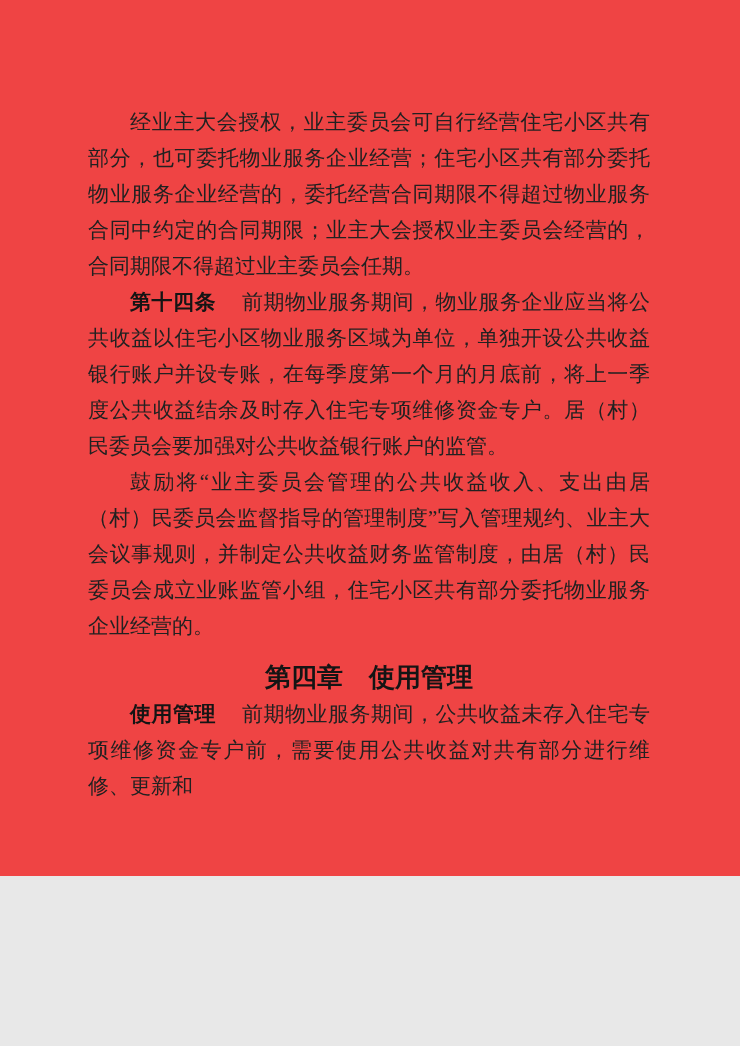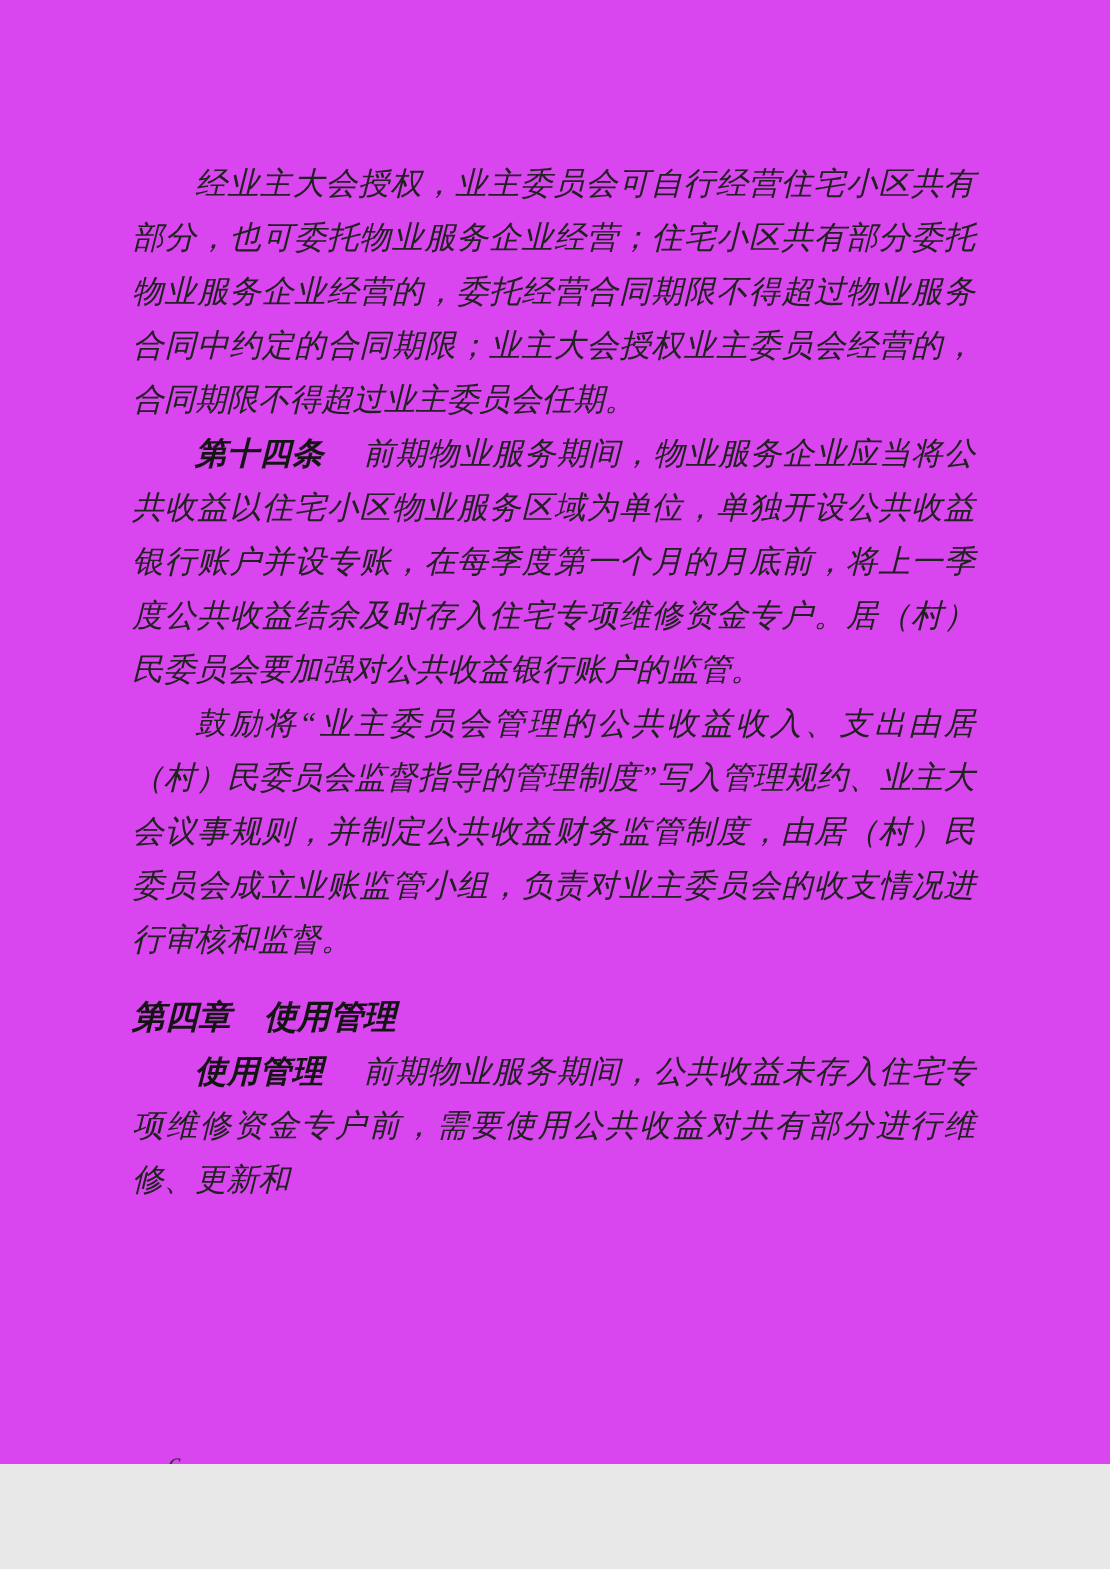--- a/index.html
+++ b/index.html
@@ -1,25 +1,24 @@
 <!DOCTYPE html>
 <html><head>
 <meta charset="utf-8">
 <style>
   * { box-sizing: border-box; }
   html, body { margin: 0; padding: 0; background: #e8e8e8; }
   .page {
     position: relative;
     width: 740px;
-    height: 976px;
+    height: 876px;
     margin: 0 auto;
-    background: #d946ef;
+    background: #ef4444;
     overflow: hidden;
     font-family: "Liberation Serif", "DejaVu Serif", serif;
-    font-style: italic;
   }
   .content {
     position: absolute;
     top: 104px;
     left: 88px;
     width: 562px;
     color: #212121;
     font-size: 21px;
     line-height: 36px;
     text-align: justify;
@@ -27,24 +26,24 @@
   .para {
     margin: 0;
     text-indent: 2em;
   }
   .article-label {
     font-weight: bold;
     color: #141414;
     margin-right: 26px;
   }
   .chapter-heading {
-    text-align: left;
+    text-align: center;
     text-indent: 0;
     font-weight: bold;
-    font-size: 22px;
+    font-size: 26px;
     color: #141414;
     margin: 16px 0 0 0;
   }
   .footer-page-number {
     position: absolute;
     left: 92px;
     top: 968px;
     font-size: 18px;
     letter-spacing: 3px;
     color: #333333;
@@ -71,21 +70,21 @@
 
 <div class="page">
 
   <div class="content">
 
     <p class="para">经业主大会授权，业主委员会可自行经营住宅小区共有部分，也可委托物业服务企业经营；住宅小区共有部分委托物业服务企业经营的，委托经营合同期限不得超过物业服务合同中约定的合同期限；业主大会授权业主委员会经营的，合同期限不得超过业主委员会任期。</p>
 
     <p class="para"><b class="article-label">第十四条</b><span>前期物业服务期间，物业服务企业应当将公共收益以住宅小区物业服务区域为单位，单独开设公共收益银行账户并设专账，在每季度第一个月的月底前，将上一季度公共收益结余及时存入住宅专项维修资金专户。居（村）民委员会要加强对公共收益银行账户的监管。</span></p>
 
 
-    <p class="para">鼓励将“业主委员会管理的公共收益收入、支出由居（村）民委员会监督指导的管理制度”写入管理规约、业主大会议事规则，并制定公共收益财务监管制度，由居（村）民委员会成立业账监管小组，负责对业主委员会的收支情况进行审核和监督。</p>
+    <p class="para">鼓励将“业主委员会管理的公共收益收入、支出由居（村）民委员会监督指导的管理制度”写入管理规约、业主大会议事规则，并制定公共收益财务监管制度，由居（村）民委员会成立业账监管小组，住宅小区共有部分委托物业服务企业经营的。</p>
 
 
     <p class="para chapter-heading">第四章　使用管理</p>
 
     <p class="para"><b class="article-label">使用管理</b><span>前期物业服务期间，公共收益未存入住宅专项维修资金专户前，需要使用公共收益对共有部分进行维修、更新和</span></p>
 
   </div>
 
   <div class="footer-page-number">– 6 –</div>
 

